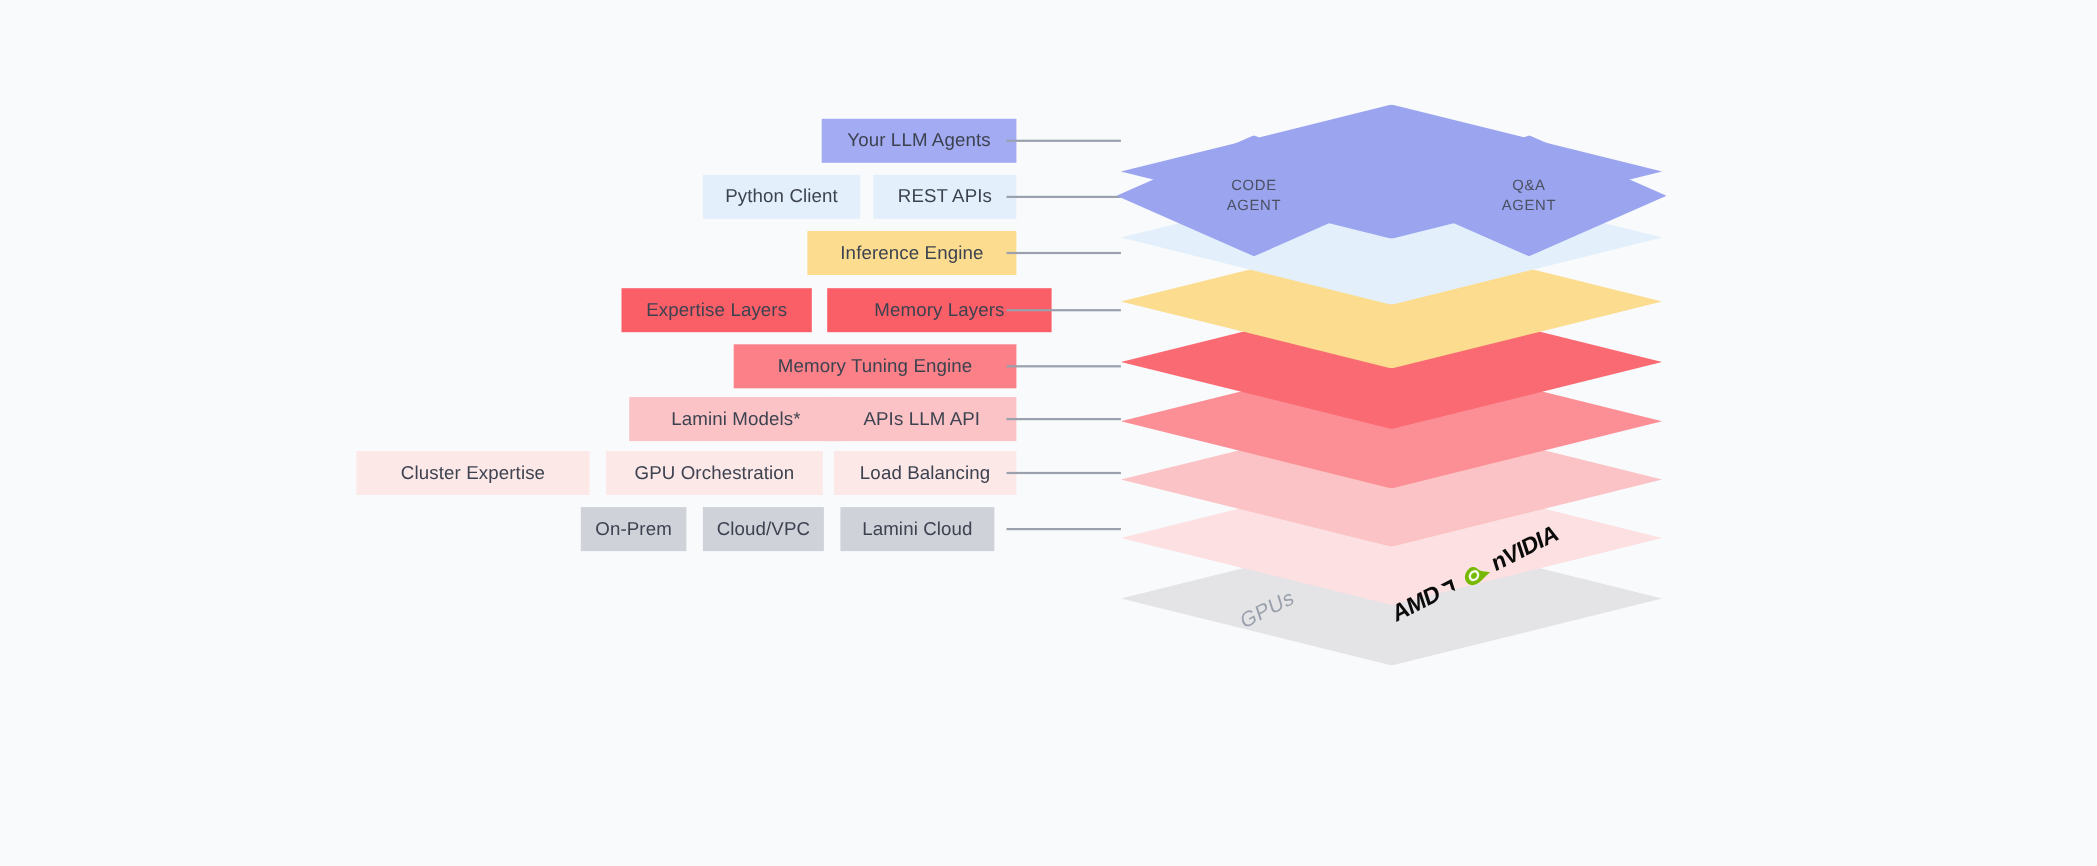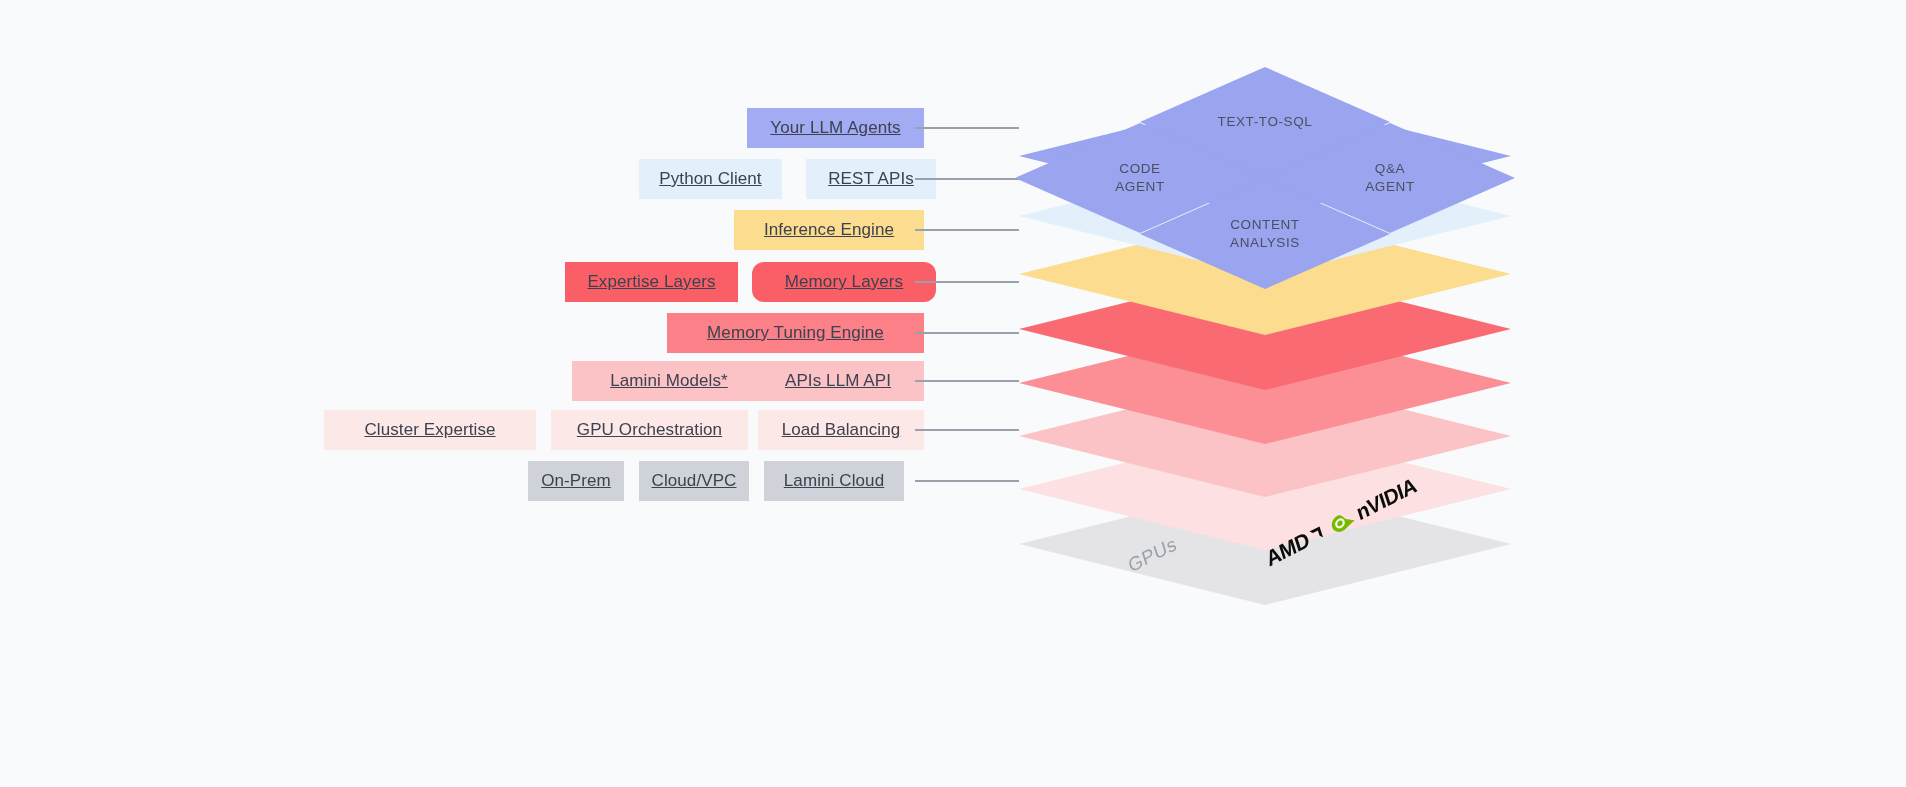--- a/index.html
+++ b/index.html
@@ -14,21 +14,20 @@
   
   .pill{
     position:absolute;
     height:40px;
     display:flex; align-items:center; justify-content:center;
     font-size:17px;
     color:#3c4250;
     white-space:nowrap;
     padding:0 7px;
     letter-spacing:.1px;
-    text-decoration:underline;
   }
 
   
   .conn{
     position:absolute;
     height:2px;
     background:#9aa1ad;
     left:915px;
     width:104px;
   }
@@ -88,26 +87,26 @@
 </style>
 </head>
 <body>
 
 <div id="stage">
 
   <div id="labels">
       <div class="pill" style="left: 747px; width: 177px; top: 108px; background: rgb(163, 171, 242);">Your LLM Agents</div>
       <div class="conn" style="top: 127px;"></div>
       <div class="pill" style="left: 639px; width: 143px; top: 159px; background: rgb(227, 240, 252);">Python Client</div>
-      <div class="pill" style="left: 794px; width: 130px; top: 159px; background: rgb(227, 240, 252); margin-left: 12px;">REST APIs</div>
+      <div class="pill" style="left: 794px; width: 130px; top: 159px; background: rgb(227, 240, 252);">REST APIs</div>
       <div class="conn" style="top: 178px;"></div>
       <div class="pill" style="left: 734px; width: 190px; top: 210px; background: rgb(252, 220, 142);">Inference Engine</div>
       <div class="conn" style="top: 229px;"></div>
       <div class="pill" style="left: 565px; width: 173px; top: 262px; background: rgb(250, 95, 104);">Expertise Layers</div>
-      <div class="pill" style="left: 752px; width: 184px; top: 262px; background: rgb(250, 95, 104); border-radius: 12px;">Memory Layers</div>
+      <div class="pill" style="left: 752px; width: 204px; top: 262px; background: rgb(250, 95, 104);">Memory Layers</div>
       <div class="conn" style="top: 281px;"></div>
       <div class="pill" style="left: 667px; width: 257px; top: 313px; background: rgb(251, 128, 135);">Memory Tuning Engine</div>
       <div class="conn" style="top: 332px;"></div>
       <div class="pill" style="left: 572px; width: 194px; top: 361px; background: rgb(251, 195, 197);">Lamini Models*</div>
       <div class="pill" style="left: 752px; width: 172px; top: 361px; background: rgb(251, 195, 197);">APIs LLM API</div>
       <div class="conn" style="top: 380px;"></div>
       <div class="pill" style="left: 324px; width: 212px; top: 410px; background: rgb(253, 232, 232);">Cluster Expertise</div>
       <div class="pill" style="left: 551px; width: 197px; top: 410px; background: rgb(253, 232, 232);">GPU Orchestration</div>
       <div class="pill" style="left: 758px; width: 166px; top: 410px; background: rgb(253, 232, 232);">Load Balancing</div>
       <div class="conn" style="top: 429px;"></div>
@@ -135,34 +134,27 @@
       </div>
       <div class="layer" style="top: 168px; z-index: 8;">
         <div class="plane" style="background: rgb(252, 220, 142); opacity: 1;"></div>
       </div>
       <div class="layer" style="top: 110px; z-index: 9;">
         <div class="plane" style="background: rgb(227, 240, 252); opacity: 1;"></div>
       </div>
       <div class="layer" style="top: 50px; z-index: 10;">
         <div class="plane" style="background: rgb(154, 164, 239); opacity: 1;"></div>
       </div>
-      <div class="dia" style="left: 121px; top: 22px; background: rgb(154, 164, 239); z-index: 20;">
-        <span>TEXT-TO-SQL</span>
-      </div>
       <div class="dia" style="left: -4px; top: 78px; background: rgb(154, 164, 239); z-index: 21;">
         <span>CODE</span>
         <span>AGENT</span>
       </div>
       <div class="dia" style="left: 246px; top: 78px; background: rgb(154, 164, 239); z-index: 22;">
         <span>Q&amp;A</span>
         <span>AGENT</span>
-      </div>
-      <div class="dia" style="left: 121px; top: 134px; background: rgb(154, 164, 239); z-index: 23;">
-        <span>CONTENT</span>
-        <span>ANALYSIS</span>
       </div>
       <div class="gpu-label" style="left: 110px; top: 511px; z-index: 30;">GPUs</div>
       <div class="vendor-wrap" style="left: 248px; top: 503px; z-index: 30;">
         <div class="amd">
           <span>AMD</span>
           <svg width="15" height="15" viewBox="0 0 16 16" style="margin-left:1px">
             <path d="M3 1h12v12l-3-3V4H6z" fill="#0b0b0b"></path>
           </svg>
         </div>
         <div class="nv">

